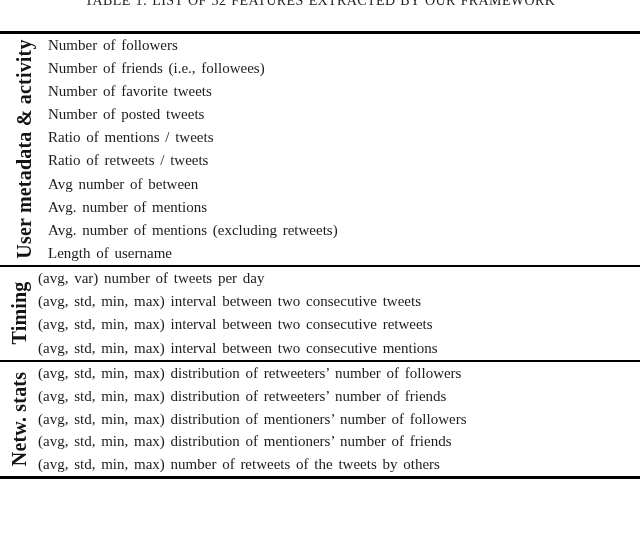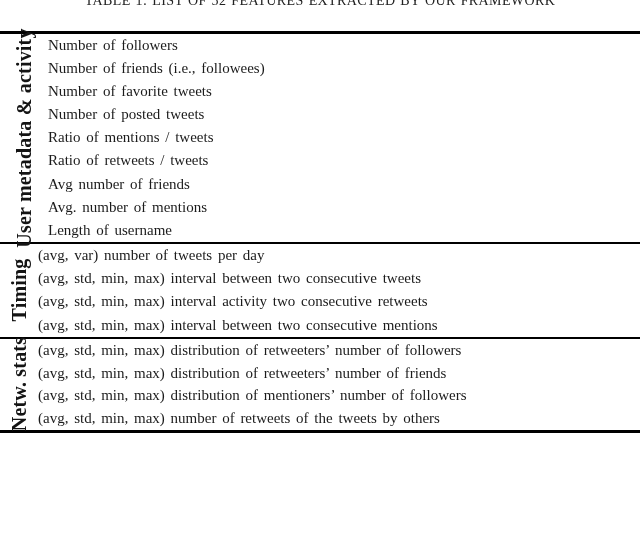--- a/index.html
+++ b/index.html
@@ -77,40 +77,42 @@
       <div class="labelcell">
         <span>User metadata &amp; activity</span>
       </div>
       <div class="rows">
         <div class="row">Number of followers</div>
         <div class="row">Number of friends (i.e., followees)</div>
         <div class="row">Number of favorite tweets</div>
         <div class="row">Number of posted tweets</div>
         <div class="row">Ratio of mentions / tweets</div>
         <div class="row">Ratio of retweets / tweets</div>
-        <div class="row">Avg number of friends</div>
+        <div class="row">Avg number of between</div>
         <div class="row">Avg. number of mentions</div>
+        <div class="row">Avg. number of mentions (excluding retweets)</div>
         <div class="row">Length of username</div>
       </div>
     </div>
     <div class="section s1">
       <div class="labelcell">
         <span>Timing</span>
       </div>
       <div class="rows">
         <div class="row">(avg, var) number of tweets per day</div>
         <div class="row">(avg, std, min, max) interval between two consecutive tweets</div>
-        <div class="row">(avg, std, min, max) interval activity two consecutive retweets</div>
+        <div class="row">(avg, std, min, max) interval between two consecutive retweets</div>
         <div class="row">(avg, std, min, max) interval between two consecutive mentions</div>
       </div>
     </div>
     <div class="section s2">
       <div class="labelcell">
         <span>Netw. stats</span>
       </div>
       <div class="rows">
         <div class="row">(avg, std, min, max) distribution of retweeters’ number of followers</div>
         <div class="row">(avg, std, min, max) distribution of retweeters’ number of friends</div>
         <div class="row">(avg, std, min, max) distribution of mentioners’ number of followers</div>
+        <div class="row">(avg, std, min, max) distribution of mentioners’ number of friends</div>
         <div class="row">(avg, std, min, max) number of retweets of the tweets by others</div>
       </div>
     </div>
   </div>
 
 </body></html>

